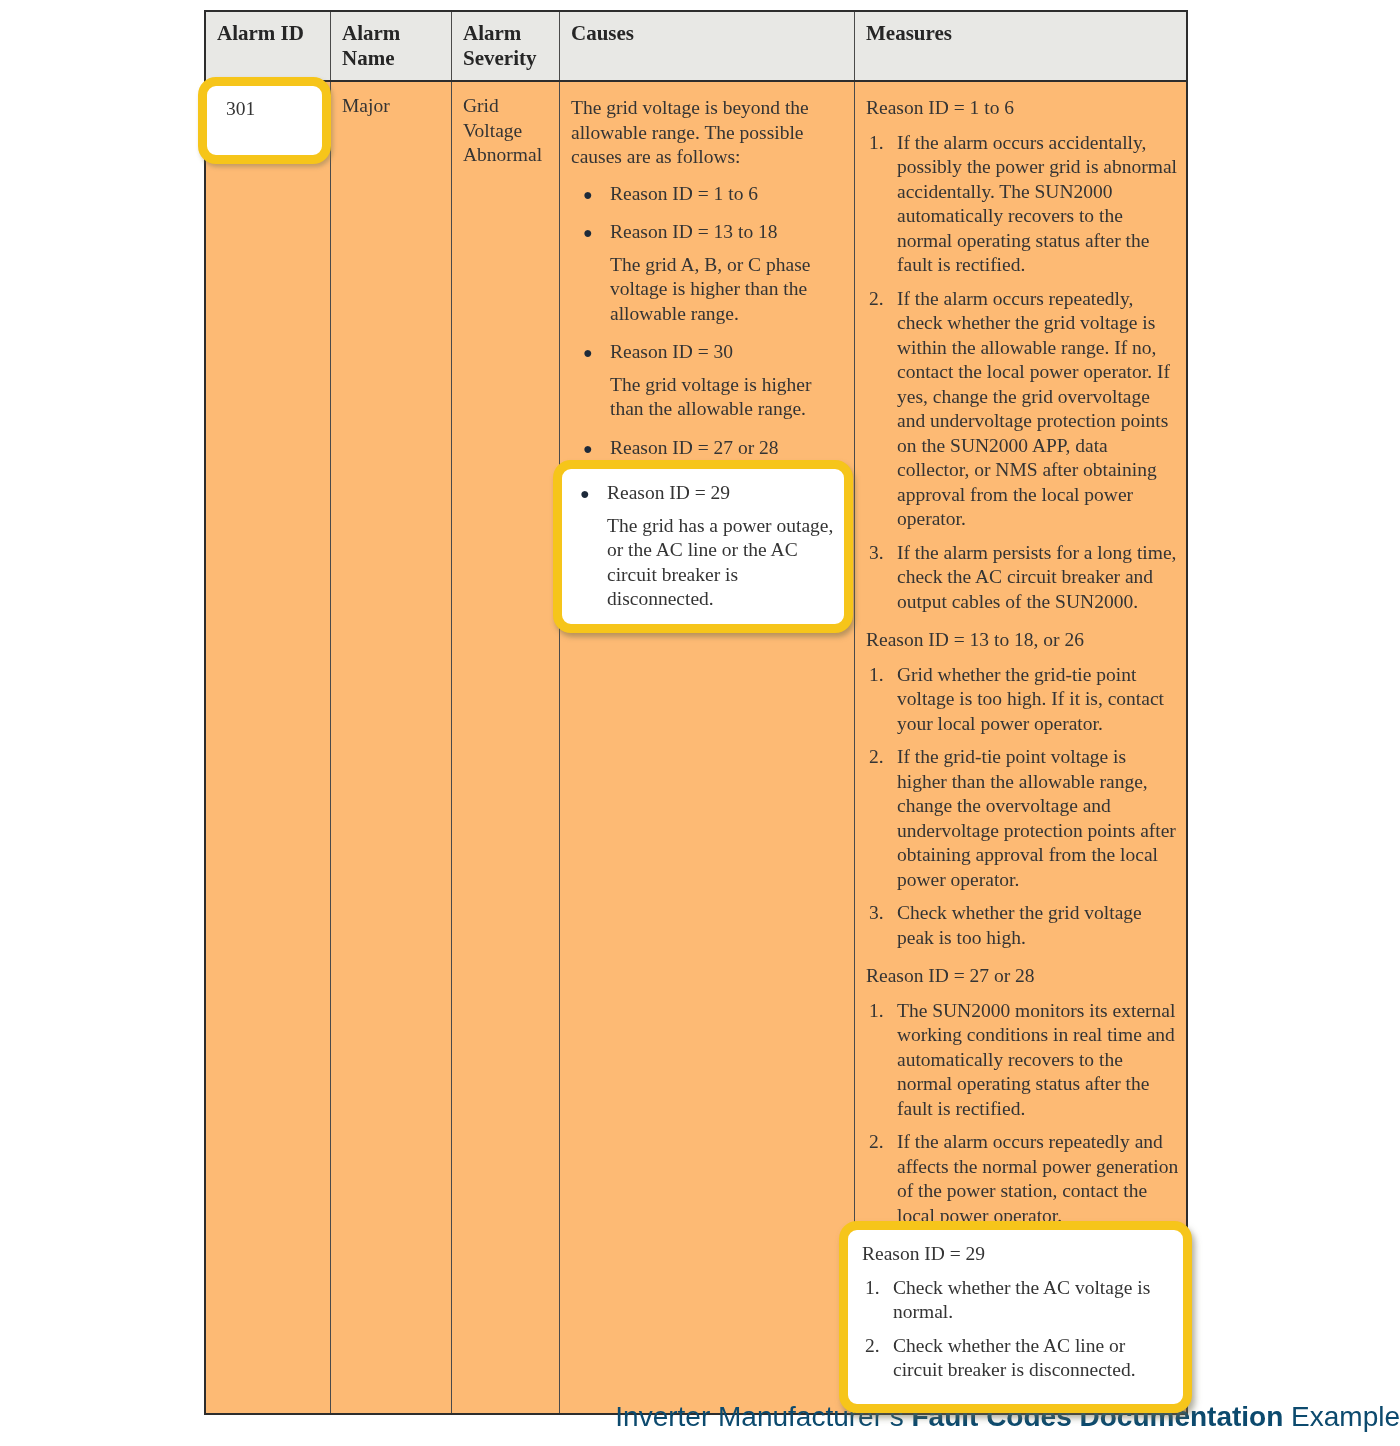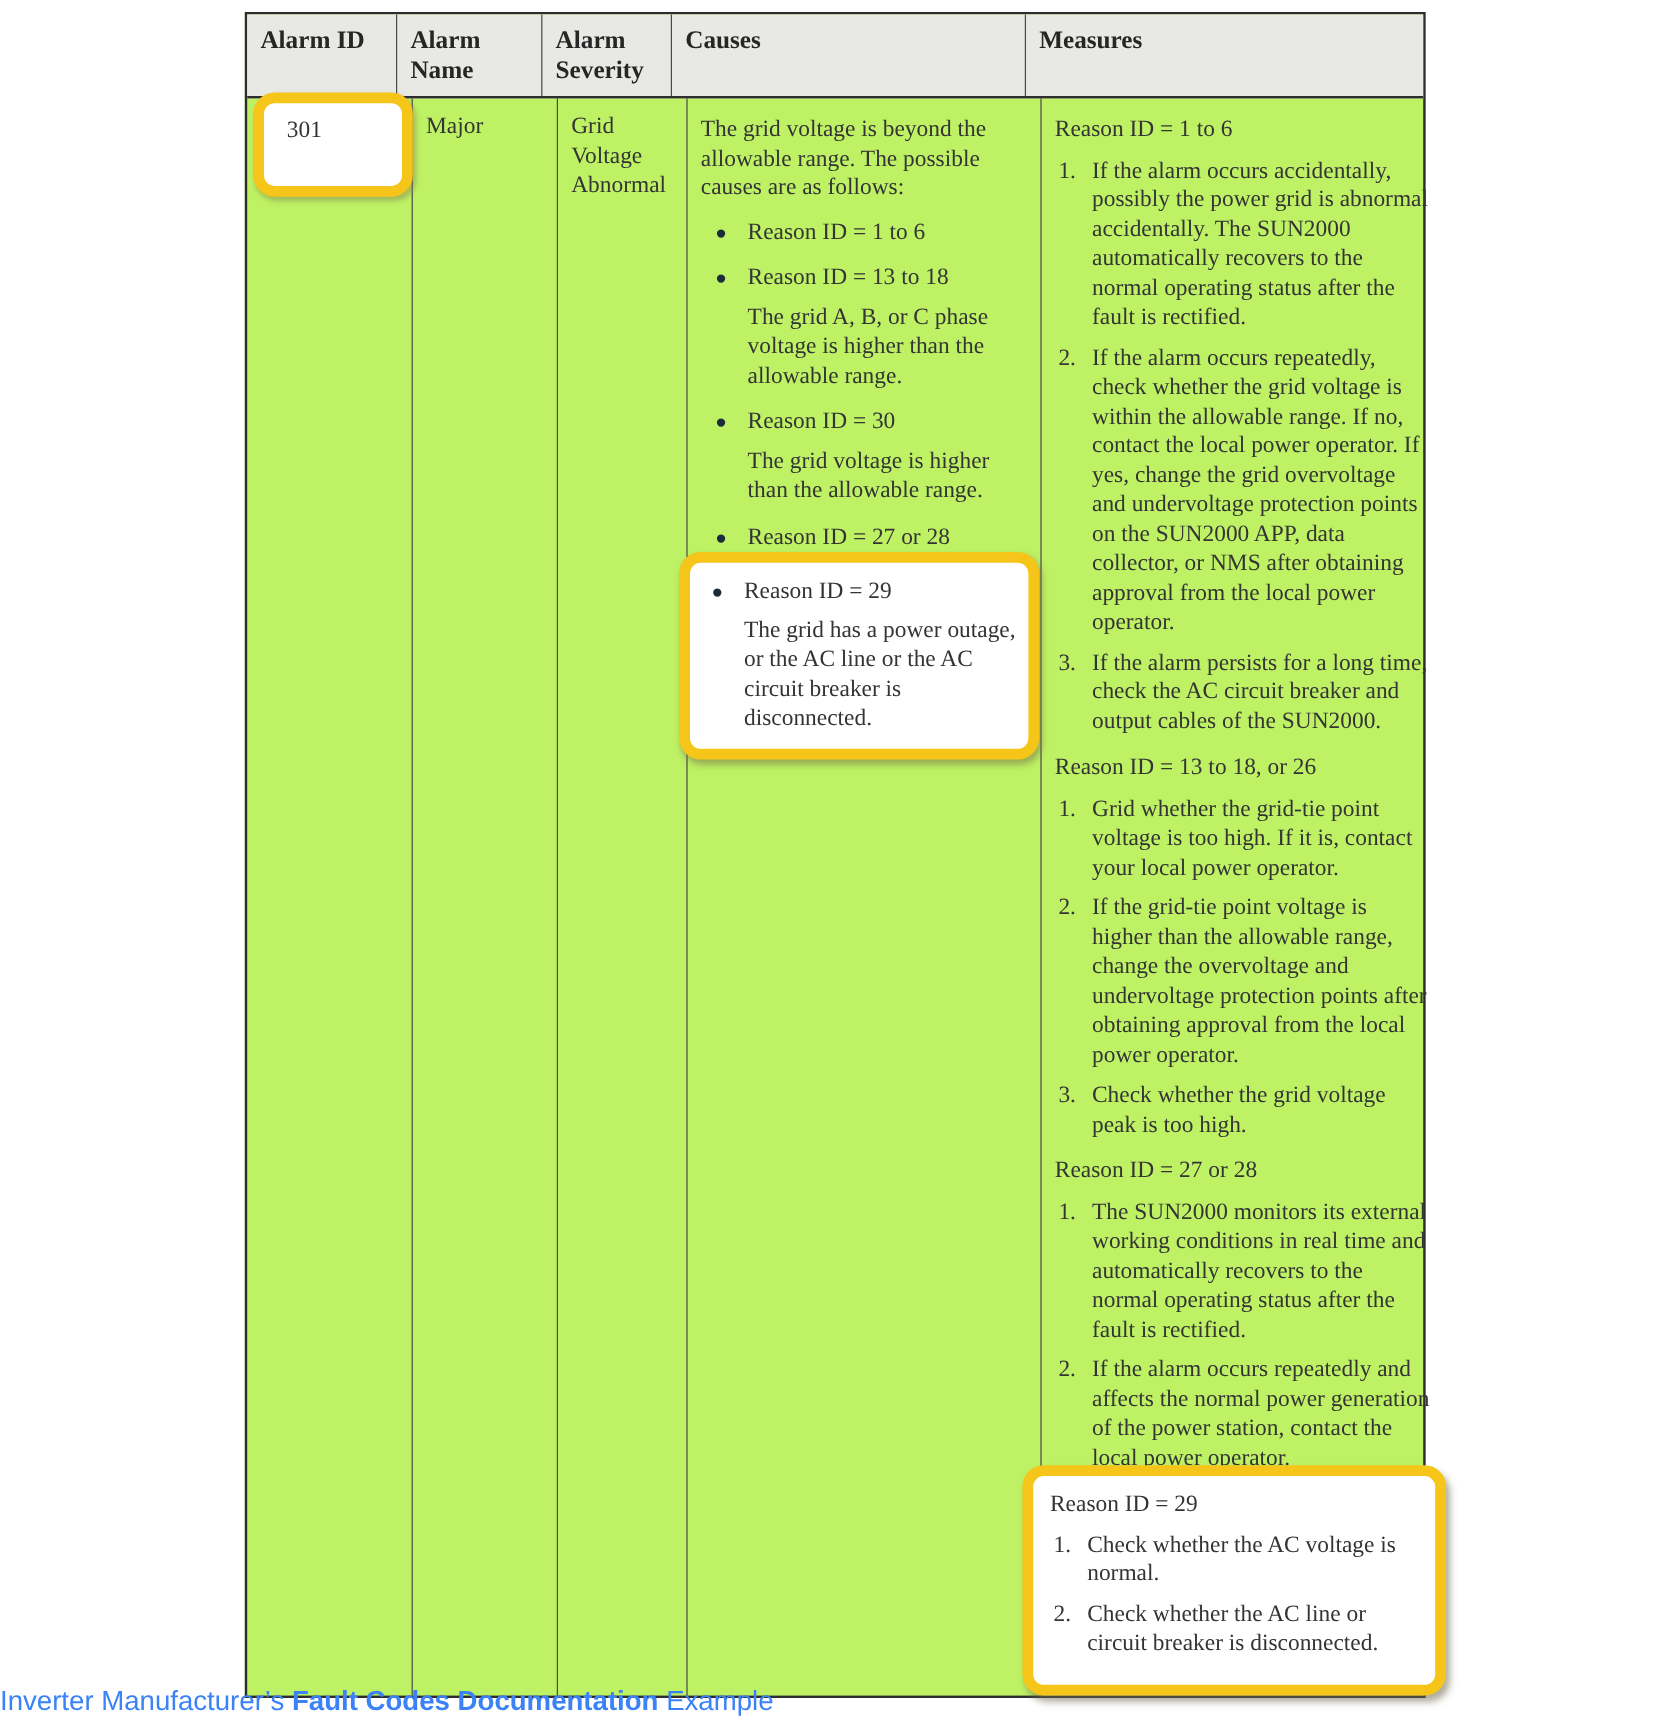--- a/index.html
+++ b/index.html
@@ -12,36 +12,36 @@
   *{margin:0;padding:0;box-sizing:border-box;}
   html,body{background:#ffffff;}
   body{
     width:1400px;height:1446px;position:relative;overflow:hidden;
     font-family:"Liberation Serif","DejaVu Serif",serif;
     color:var(--text-ink);
   }
   .doc-table{
     position:absolute;left:204px;top:10px;width:984px;
     border:2.5px solid var(--border-dark);
-    background:#bef264;
+    background:#fdba74;
   }
   .trow{
     display:grid;
     grid-template-columns:124px 121px 108px 295px 336px;
   }
   .thead{
     background:var(--header-bg);
     border-bottom:2px solid var(--border-dark);
   }
   .th{
     padding:9px 11px;font-weight:bold;font-size:21px;line-height:25px;
     color:#262626;border-left:1.5px solid var(--line-gray);
   }
   .th:first-child{border-left:none;}
-  .tbody{min-height:1304px;margin-left:13px;}
+  .tbody{min-height:1304px;}
   .td{
     padding:12px 11px;font-size:19.5px;line-height:24.5px;
     border-left:1.5px solid var(--line-gray);
     position:relative;
   }
   .td:first-child{border-left:none;}
   p.block{margin:2px 0 12px 0;}
   
   .bullet{position:relative;padding-left:39px;margin:12px 0 14px 0;}
   .dot{position:absolute;left:12px;top:1px;font-size:16px;color:#1d2a3a;}
@@ -70,23 +70,23 @@
   }
   .hl-causes .bullet{margin:2px 0 0 0;}
   .hl-measures{
     margin:-16px -13px -12px -27px;
     padding:8px 6px 12px 14px;
     box-shadow:3px 5px 6px rgba(110,105,80,.55);
   }
   .hl-measures .msection-title{margin:4px 0 8px 0;}
   .caption{
     position:absolute;left:0;top:1402px;width:100%;
-    text-align:left;
+    text-align:right;
     font-family:"Liberation Sans","DejaVu Sans",sans-serif;
-    font-size:23px;line-height:30px;color:#3b82f6;
+    font-size:28px;line-height:30px;color:#0c4a6e;
   }
   .caption b{font-weight:700;}
 </style>
 </head>
 <body>
 
 <div class="doc-table">
 
   <div class="trow thead">
     <div class="th">Alarm ID</div>

